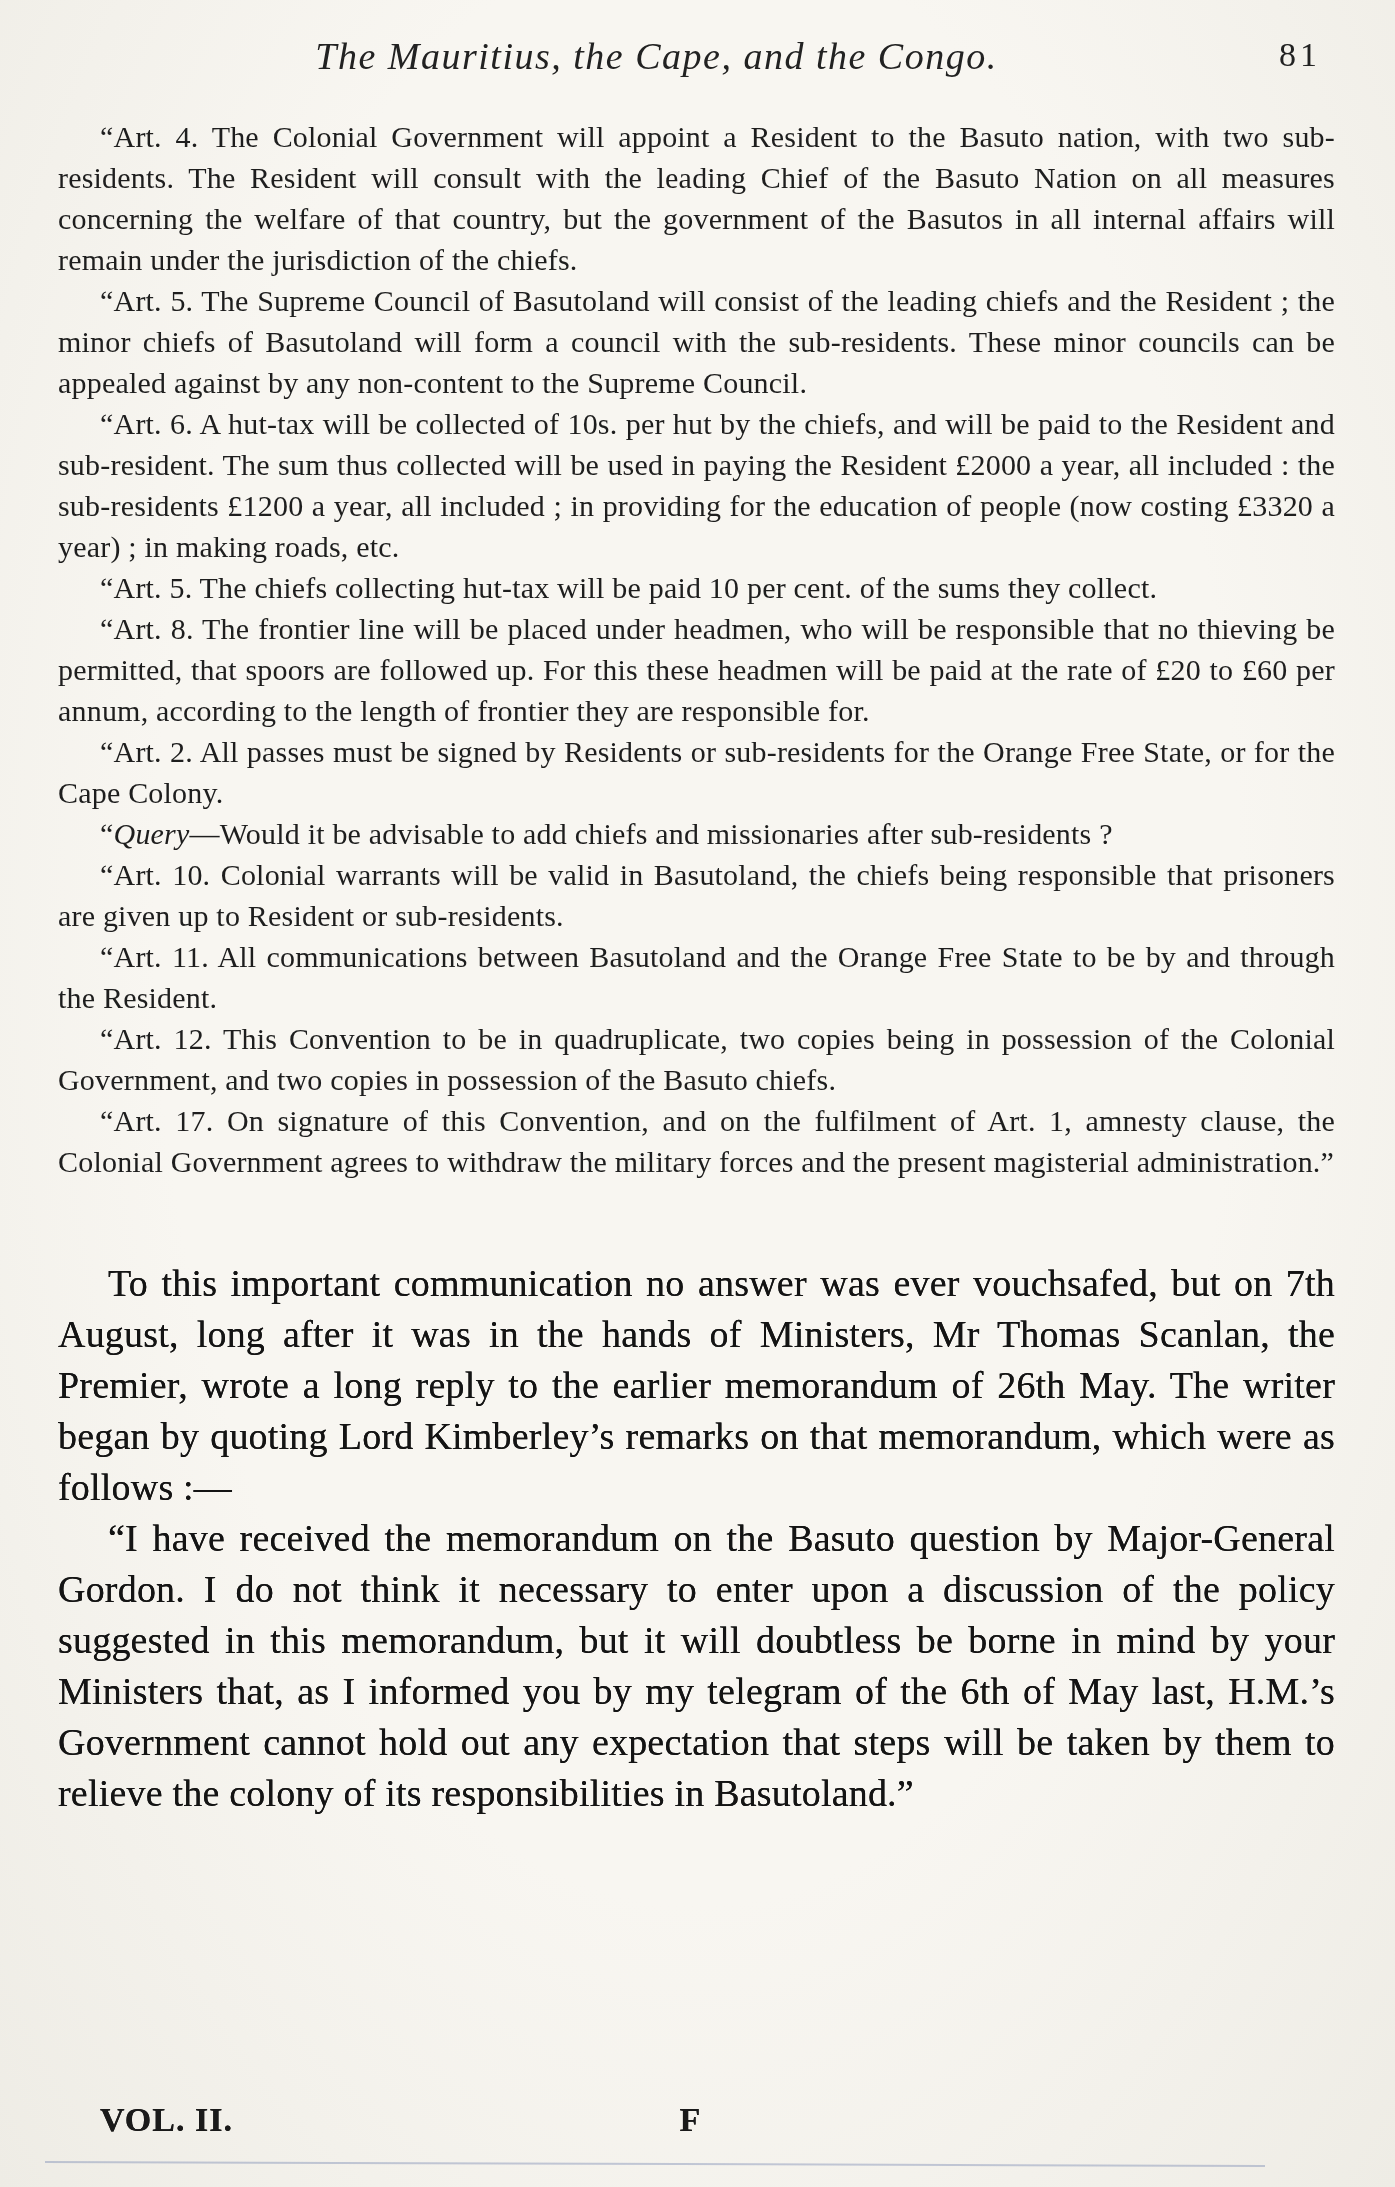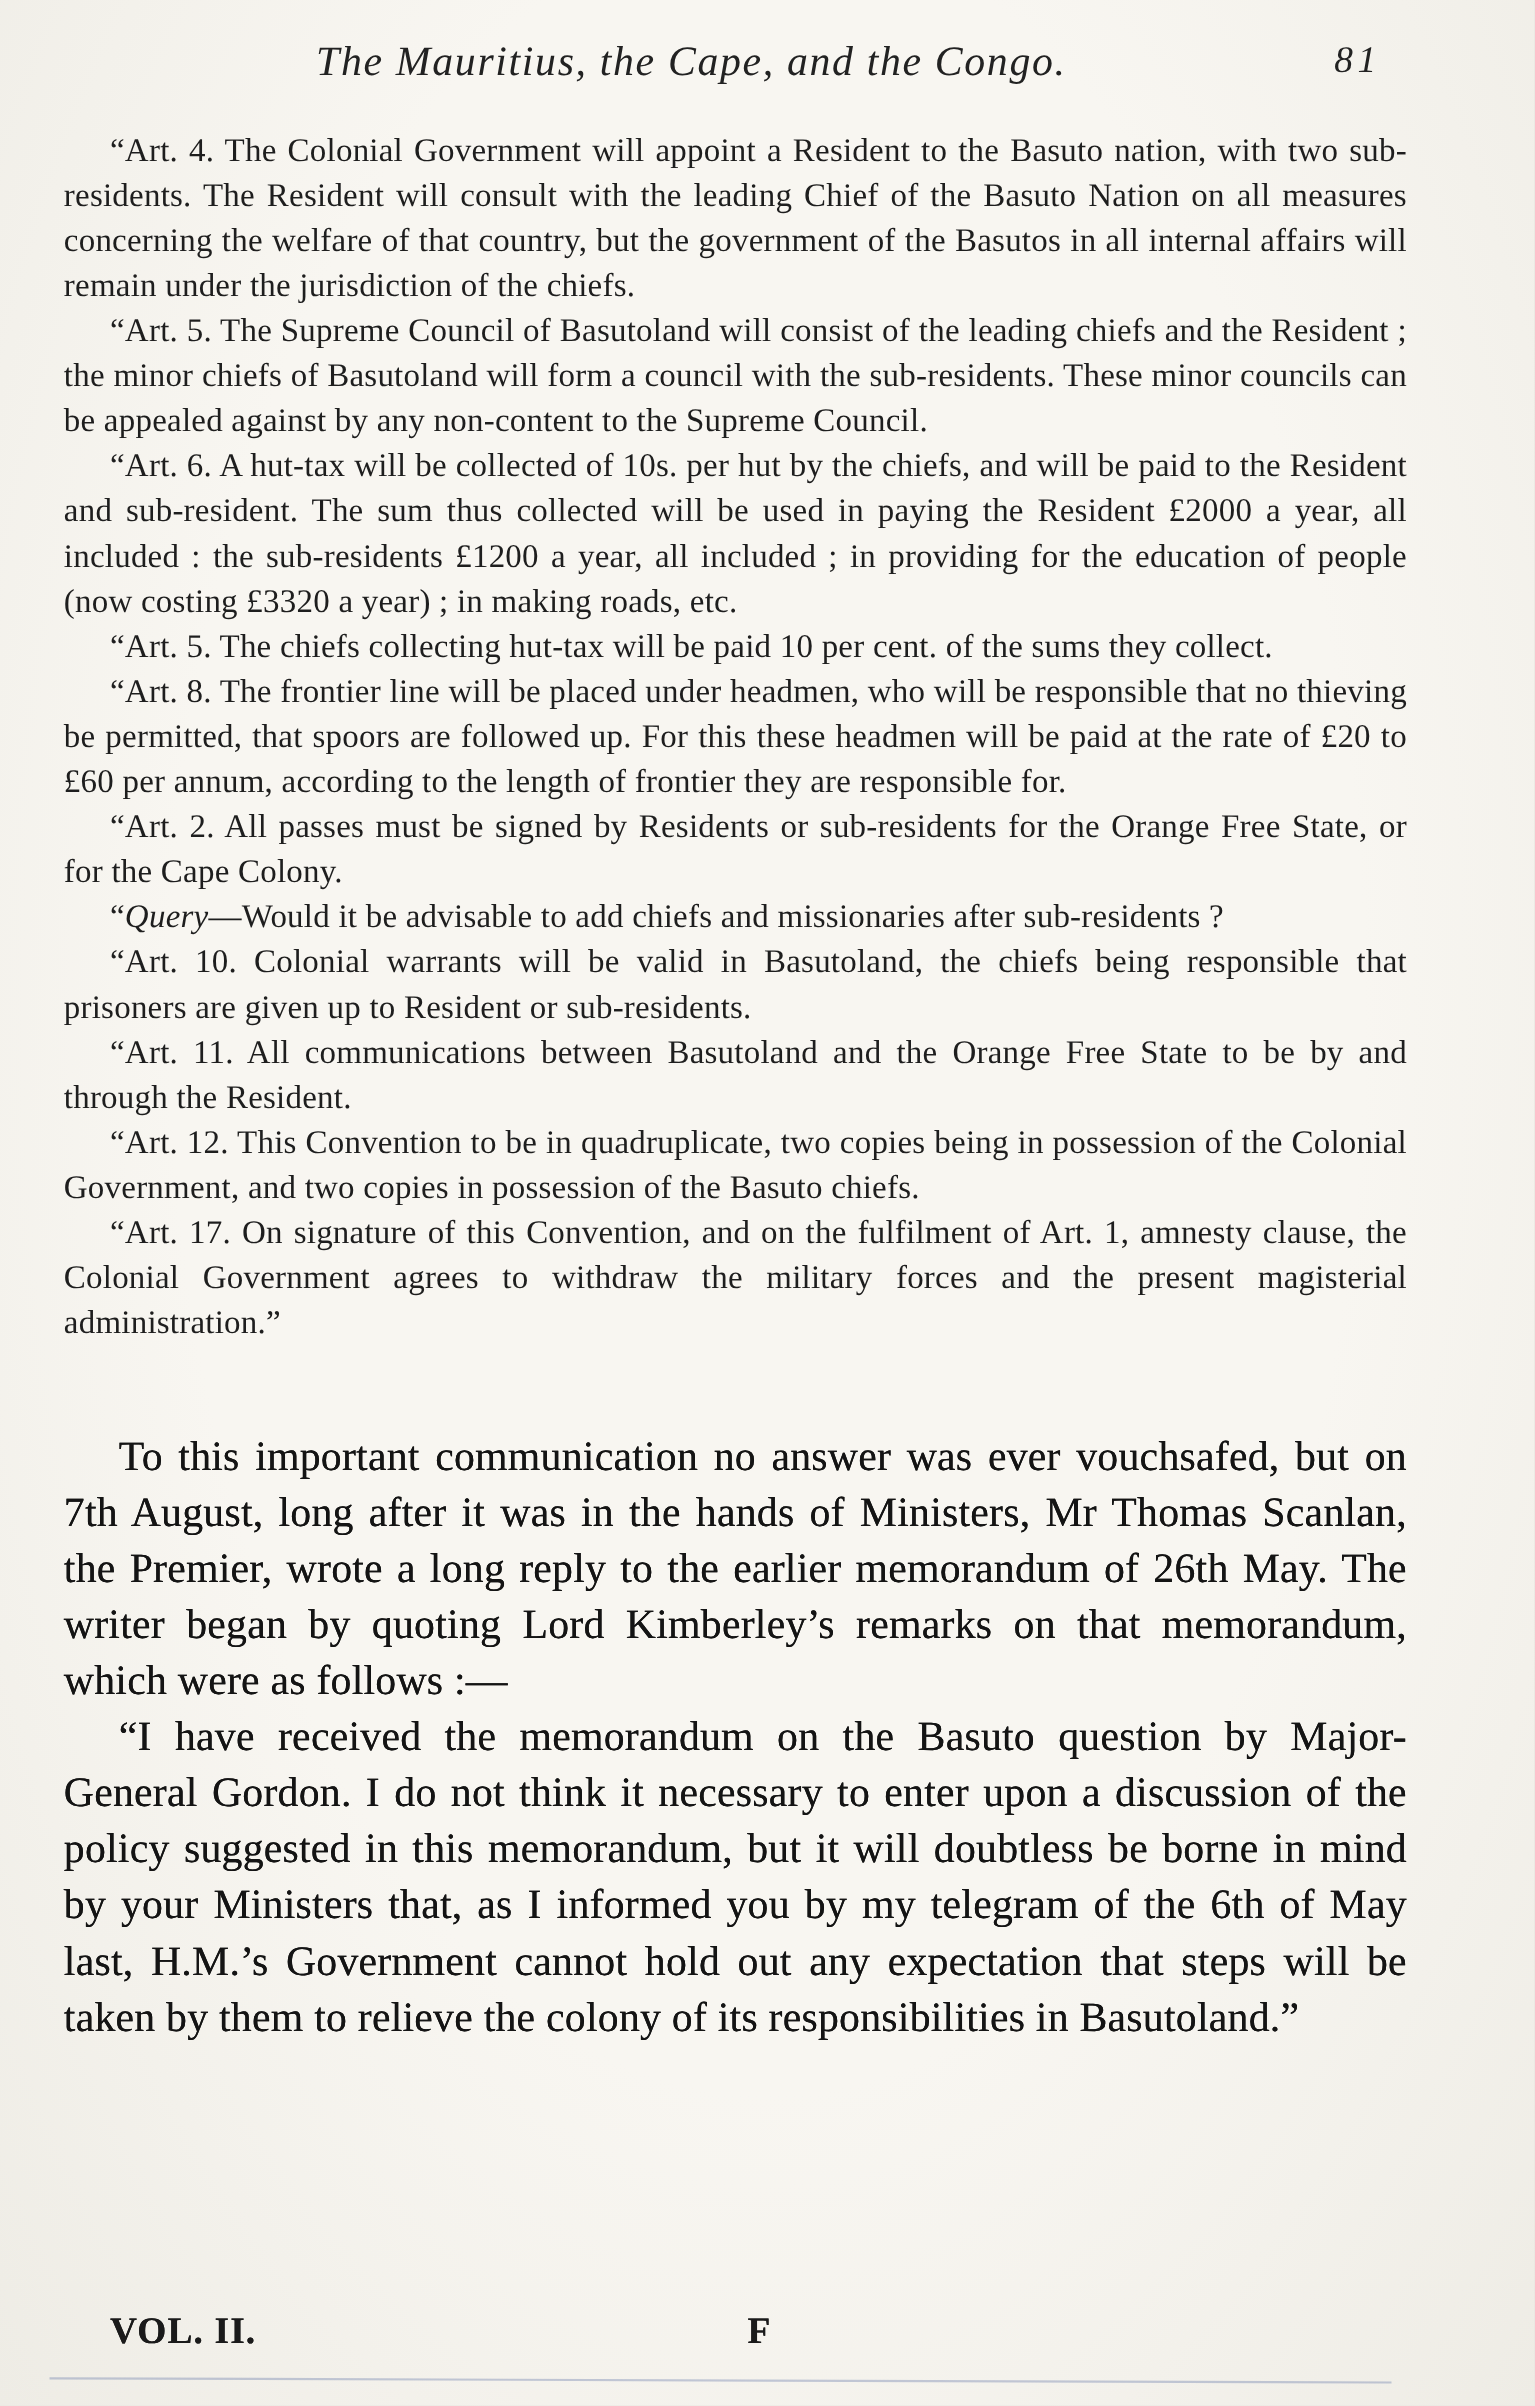--- a/index.html
+++ b/index.html
@@ -6,21 +6,21 @@
     margin: 0;
     padding: 0;
     background: #e9e7e1;
   }
   .page {
     position: relative;
     width: 1395px;
     height: 2187px;
     margin: 0 auto;
     box-sizing: border-box;
-    padding: 34px 116px 0 58px;
+    padding: 34px 60px 0 58px;
     background: radial-gradient(ellipse at 50% 42%, #f8f6f1 55%, #eeece5 100%);
     color: #1b1b1b;
     font-family: "Liberation Serif", "DejaVu Serif", serif;
     overflow: hidden;
   }
   .running-head {
     position: relative;
     height: 56px;
     margin-bottom: 26px;
   }
@@ -28,25 +28,24 @@
     text-align: center;
     font-style: italic;
     font-size: 38px;
     letter-spacing: 1.5px;
     color: #222;
     padding-right: 80px;
   }
   .running-head .page-number {
     position: absolute;
     top: 2px;
-    right: 24px;
+    right: 14px;
     font-size: 34px;
     letter-spacing: 4px;
     color: #222;
-    font-style: italic;
   }
   .articles p {
     margin: 0;
     font-size: 30px;
     line-height: 41px;
     text-align: justify;
     text-indent: 42px;
     color: #1e1e1e;
     letter-spacing: 0.2px;
   }

